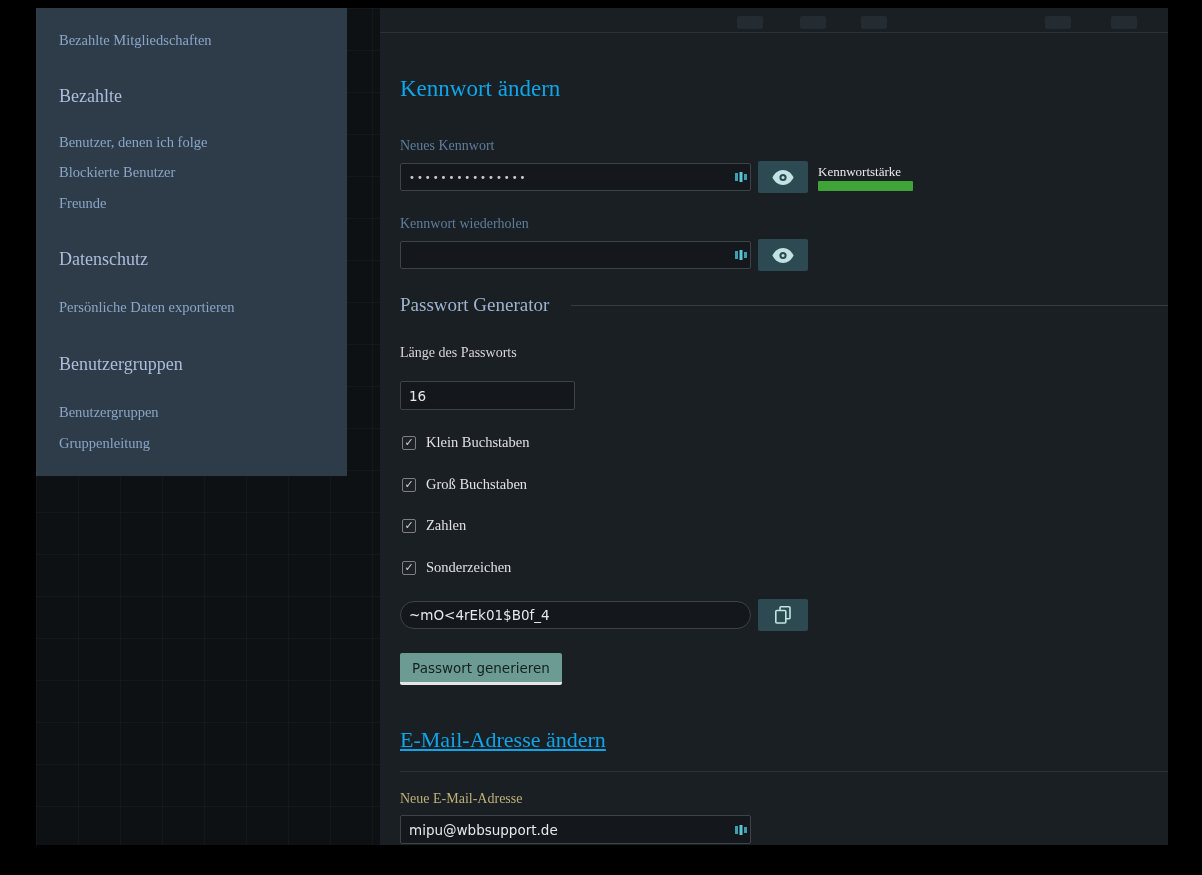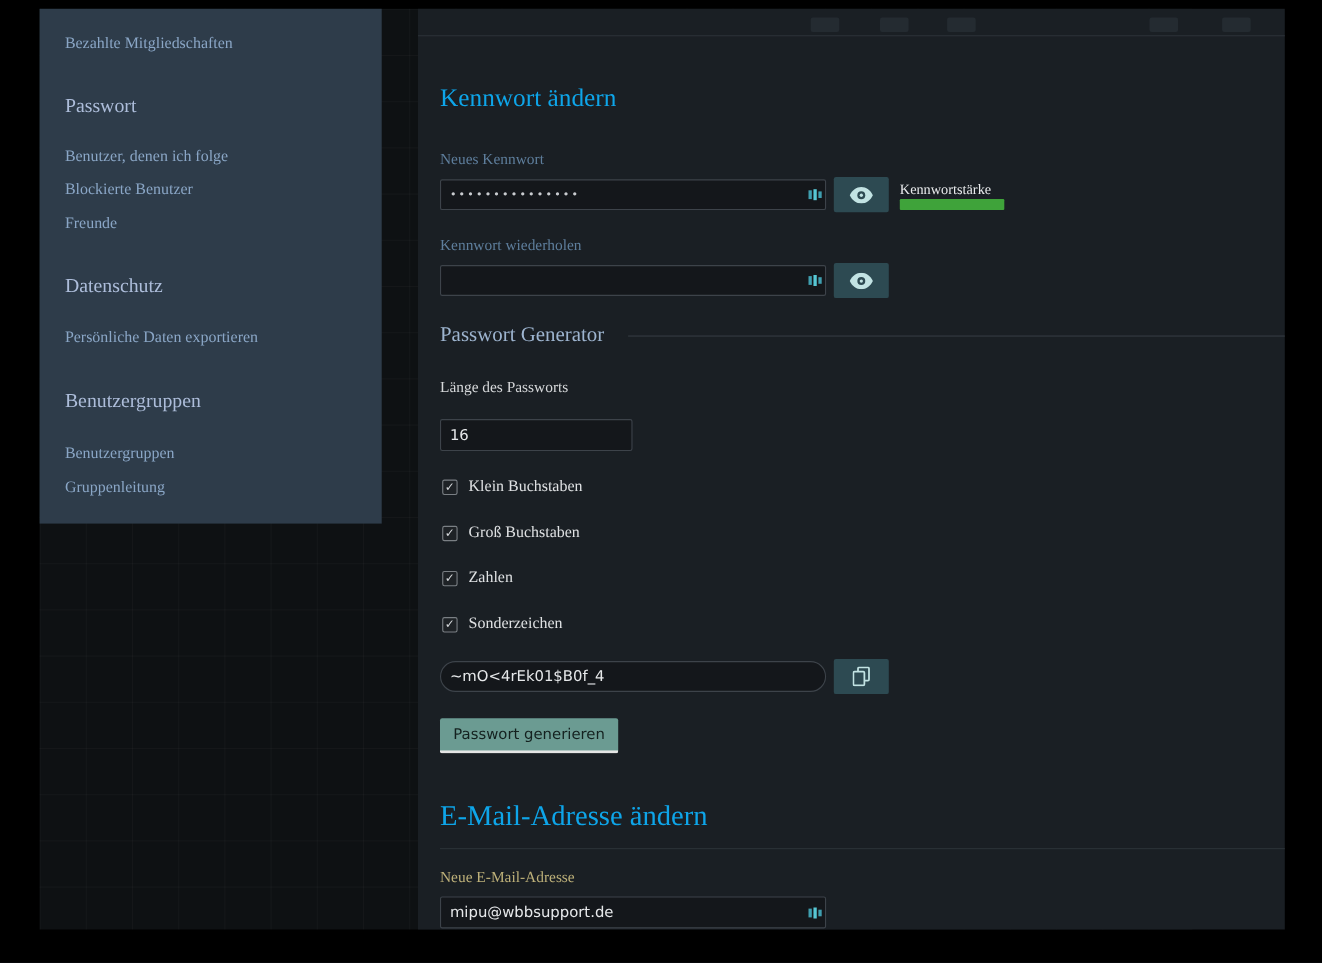--- a/index.html
+++ b/index.html
@@ -92,34 +92,34 @@
   .tick { font-family:"DejaVu Sans", sans-serif; font-size:11px; color:#d3d6d9; line-height:1; }
   .cb-label { font-size:14.5px; color:#dfe1e3; white-space:nowrap; }
 
   .gen-btn {
     position:absolute; left:20px; width:162px; height:32px;
     background:#6b9b92; border:none; border-bottom:3px solid #e5e5e5; border-radius:2px;
     color:#14211f; font-family:"DejaVu Sans", sans-serif; font-size:13.5px;
     cursor:pointer;
   }
 
-  h1.big { font-size:26px; }
+  h1.big { font-size:22px;text-decoration:underline; }
   .section-divider {
     position:absolute; left:20px; right:0; height:1px; background:#2c3238;
   }
 </style>
 </head>
 <body>
 
 <div class="page">
 
   <nav class="sidebar">
     <a class="side-link" style="top:24px">Bezahlte Mitgliedschaften</a>
 
-    <div class="side-heading" style="top:78px">Passwort</div>
+    <div class="side-heading" style="top:78px">Bezahlte</div>
     <a class="side-link" style="top:126px">Benutzer, denen ich folge</a>
     <a class="side-link" style="top:156px">Blockierte Benutzer</a>
     <a class="side-link" style="top:187px">Freunde</a>
 
     <div class="side-heading" style="top:241px">Datenschutz</div>
     <a class="side-link" style="top:291px">Persönliche Daten exportieren</a>
 
     <div class="side-heading" style="top:346px">Benutzergruppen</div>
     <a class="side-link" style="top:396px">Benutzergruppen</a>
     <a class="side-link" style="top:427px">Gruppenleitung</a>

